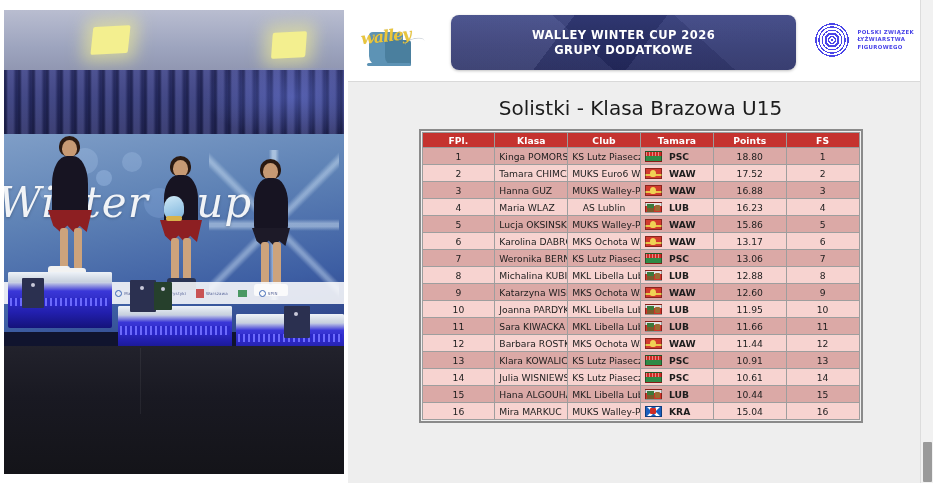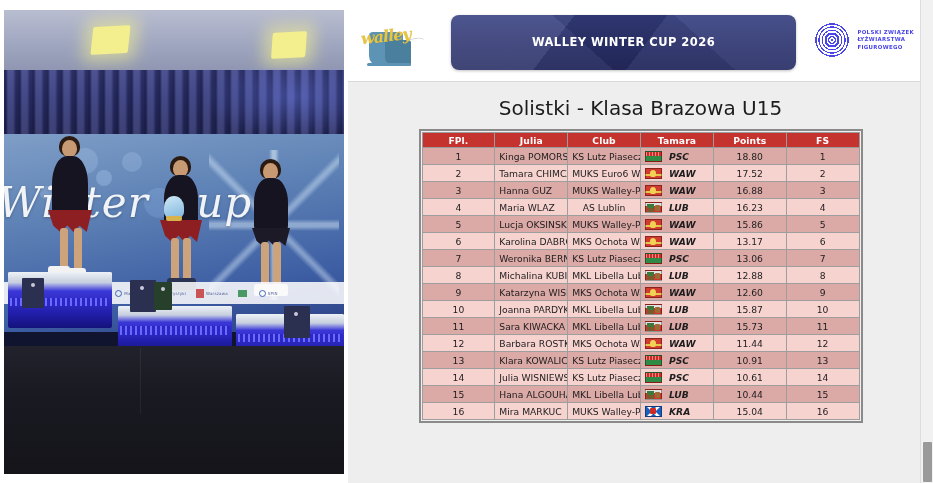--- a/index.html
+++ b/index.html
@@ -240,21 +240,21 @@
     height:17px;
     padding:0 4px;
     white-space:nowrap;
     overflow:hidden;
   }
   tr.odd td { background:#dba9a6; }
   tr.even td { background:#f7d3d0; }
   td.c-fpl { text-align:center; width:22px; padding:0; }
   td.c-name { text-align:left; width:118px; }
   td.c-club { text-align:center; width:184px; }
-  td.c-nation { width:62px; padding:0 4px;font-style:italic; }
+  td.c-nation { width:62px; padding:0 4px; }
   td.c-points { text-align:center; width:34px; padding:0; }
   td.c-fs { text-align:center; width:20px; padding:0; }
 
   .nation-cell { display:flex; align-items:center; gap:7px; }
   .flag {
     width:17px; height:11px;
     flex:0 0 17px;
     border:1px solid rgba(0,0,0,.35);
     position:relative; overflow:hidden;
     background:#cccccc;
@@ -404,41 +404,42 @@
       <div class="walley-logo">
         <div class="wl-skate"></div>
         <div class="wl-skate2"></div>
         <div class="wl-blade"></div>
         <div class="wl-swoosh"></div>
         <div class="wl-script">walley</div>
       </div>
 
       <div class="event-banner">
         <div class="line">WALLEY WINTER CUP 2026</div>
+        <div class="line">GRUPY DODATKOWE</div>
       </div>
 
       <div class="pzlf">
         <div class="pzlf-mark"></div>
         <div>
           <div class="pzlf-text">POLSKI ZWIĄZEK</div>
           <div class="pzlf-text">ŁYŻWIARSTWA</div>
           <div class="pzlf-text">FIGUROWEGO</div>
         </div>
       </div>
     </div>
 
     <div class="page-body">
       <div class="cat-title">Solistki - Klasa Brazowa U15</div>
 
       <div class="table-wrap">
         <table class="results">
           <thead>
             <tr>
               <th class="c-fpl">FPl.</th>
-              <th class="c-name">Julia</th>
+              <th class="c-name">Klasa</th>
               <th class="c-club">Club</th>
               <th class="c-nation">Tamara</th>
               <th class="c-points">Points</th>
               <th class="c-fs">FS</th>
             </tr>
           </thead>
           <tbody id="results-body">
               <tr class="odd">
                 <td class="c-fpl">1</td>
                 <td class="c-name">Kinga POMORSKA</td>
@@ -559,34 +560,34 @@
               <tr class="even">
                 <td class="c-fpl">10</td>
                 <td class="c-name">Joanna PARDYKA</td>
                 <td class="c-club">MKL Libella Lublin</td>
                 <td class="c-nation">
                   <div class="nation-cell">
                     <span class="flag lub"></span>
                     <span class="nation-code">LUB</span>
                   </div>
                 </td>
-                <td class="c-points">15.87</td>
+                <td class="c-points">11.95</td>
                 <td class="c-fs">10</td>
               </tr>
               <tr class="odd">
                 <td class="c-fpl">11</td>
                 <td class="c-name">Sara KIWACKA</td>
                 <td class="c-club">MKL Libella Lublin</td>
                 <td class="c-nation">
                   <div class="nation-cell">
                     <span class="flag lub"></span>
                     <span class="nation-code">LUB</span>
                   </div>
                 </td>
-                <td class="c-points">15.73</td>
+                <td class="c-points">11.66</td>
                 <td class="c-fs">11</td>
               </tr>
               <tr class="even">
                 <td class="c-fpl">12</td>
                 <td class="c-name">Barbara ROSTKOWSKA</td>
                 <td class="c-club">MKS Ochota Warszawa</td>
                 <td class="c-nation">
                   <div class="nation-cell">
                     <span class="flag waw"></span>
                     <span class="nation-code">WAW</span>

